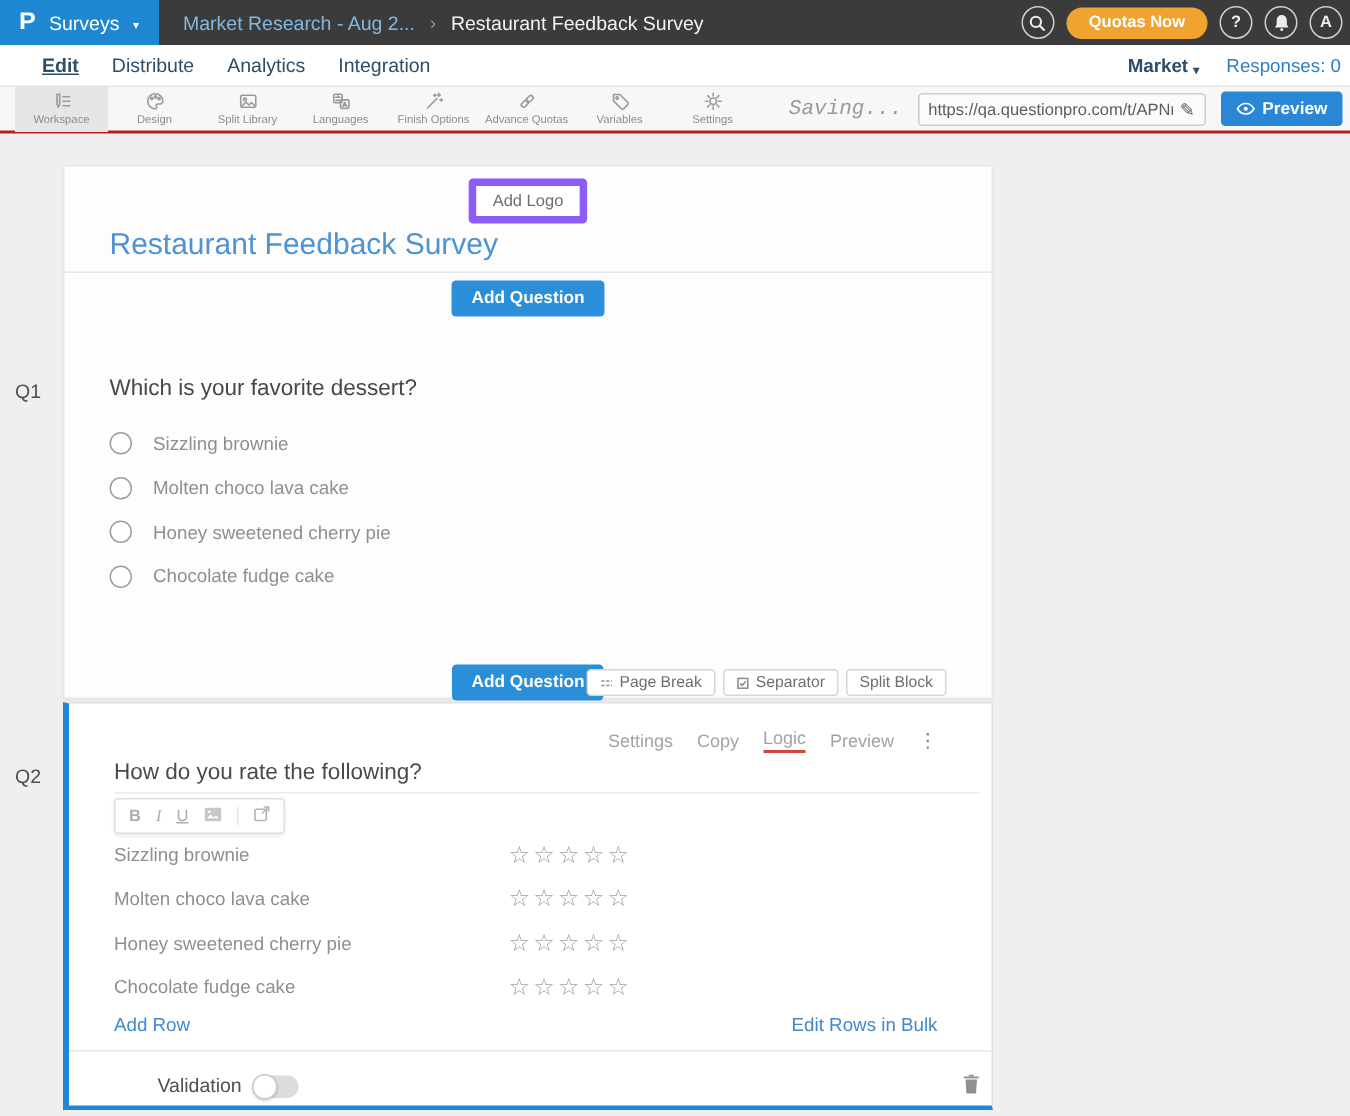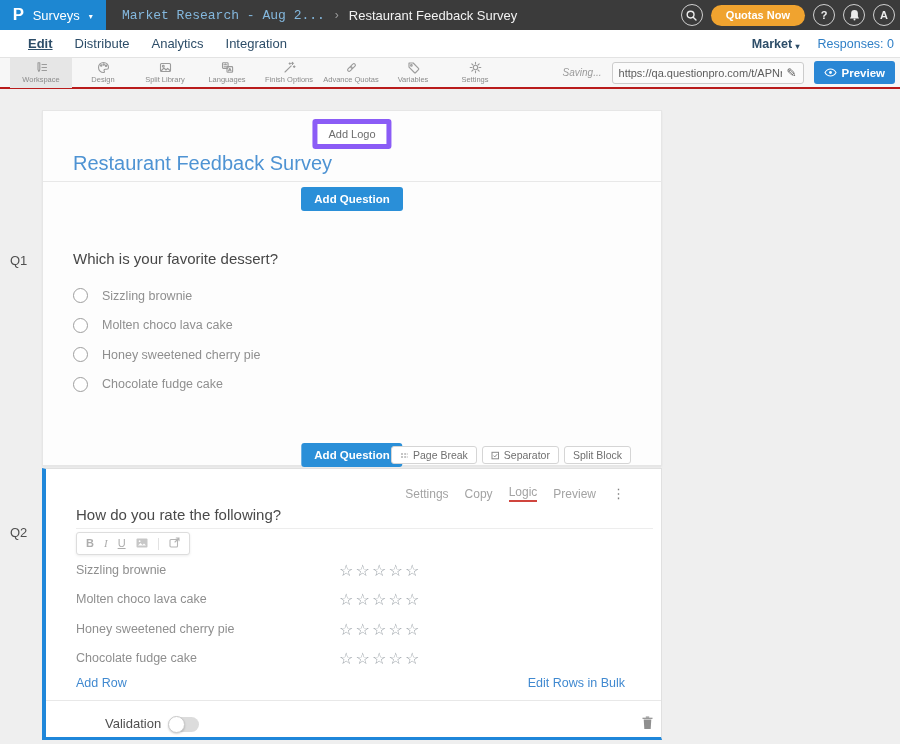--- a/index.html
+++ b/index.html
@@ -6,21 +6,21 @@
   html,body { width:900px; height:744px; overflow:hidden; }
   body { font-family:"Liberation Sans", sans-serif; background:#efefef; position:relative; }
 
   
   .topbar { position:absolute; top:0; left:0; width:900px; height:30px; background:#3b3b3b; display:flex; align-items:center; z-index:30; }
   .logo-block { width:106px; height:30px; background:#1d87d2; color:#fff; display:flex; align-items:center; padding-left:13px; gap:9px; cursor:pointer; }
   .logo-p { font-size:16px; font-weight:bold; transform:scaleX(1.05); }
   .surveys-lbl { font-size:13px; }
   .caret { font-size:8px; position:relative; top:1px; }
   .breadcrumb { display:flex; align-items:center; gap:10px; margin-left:16px; font-size:13px; }
-  .crumb-folder { color:#84b8de;font-family:Liberation Mono, monospace; }
+  .crumb-folder { color:#84b8de; }
   .crumb-sep { color:#9b9b9b; font-size:12px; }
   .crumb-survey { color:#f2f2f2; }
   .topbar-right { margin-left:auto; display:flex; align-items:center; gap:8px; padding-right:5px; }
   .circle-btn { width:22px; height:22px; border:1px solid #cfcfcf; border-radius:50%; color:#ececec; display:flex; align-items:center; justify-content:center; font-size:11px; font-weight:bold; cursor:pointer; flex:none; }
   .upgrade-btn { background:#f0a32f; color:#fff; font-size:11px; font-weight:bold; height:21px; padding:0 15px; border-radius:11px; border:none; display:flex; align-items:center; cursor:pointer; }
 
   
   .navbar { position:absolute; top:30px; left:0; width:900px; height:28px; background:#ffffff; border-bottom:1px solid #e3e3e3; display:flex; align-items:center; font-size:13px; z-index:29; }
   .nav-tabs { display:flex; gap:22px; margin-left:28px; }
   .nav-tab { color:#2d4d68; cursor:pointer; }
@@ -30,29 +30,29 @@
   .responses-lbl { color:#2f7fc6; font-size:12.5px; }
 
   
   .toolbar { position:absolute; top:58px; left:0; width:900px; height:31px; background:#f7f7f7; border-bottom:2px solid #b91c1c; display:flex; align-items:center; z-index:28; }
   .tool-items { display:flex; margin-left:10px; height:31px; }
   .tool-item { width:62px; height:31px; display:flex; flex-direction:column; align-items:center; justify-content:center; gap:1px; cursor:pointer; }
   .tool-item.active { background:#e6e6e6; }
   .tool-item svg { stroke:#9b9b9b; fill:none; stroke-width:1.1; stroke-linecap:round; stroke-linejoin:round; }
   .tool-label { font-size:7.5px; color:#8b8b8b; white-space:nowrap; }
   .toolbar-right { margin-left:auto; display:flex; align-items:center; gap:10px; padding-right:5px; }
-  .saving-lbl { font-style:italic; color:#9a9a9a; font-size:10px; }
+  .saving-lbl { font-style:italic; color:#9a9a9a; font-size:14px;font-family:Liberation Mono, monospace; }
   .url-wrap { width:192px; height:22px; border:1px solid #cccccc; border-radius:3px; background:#fbfbfb; display:flex; align-items:center; padding:0 6px; gap:4px; }
   .url-input { flex:1; border:none; background:transparent; font-size:11px; color:#5c5c5c; font-family:"Liberation Sans",sans-serif; outline:none; min-width:0; }
   .pencil-icon { color:#555; font-size:12px; cursor:pointer; flex:none; }
   .preview-btn { height:23px; background:#2a87d5; border:none; border-radius:3px; color:#fff; font-size:11.5px; font-weight:bold; padding:0 10px; display:flex; align-items:center; gap:5px; cursor:pointer; }
 
   
   .q-num { position:absolute; left:10px; font-size:13px; color:#4f4f4f; }
-  #q1num { top:253px; } #q2num { top:510px;margin-top:15px; }
+  #q1num { top:253px; } #q2num { top:510px; }
 
   
   .card1 { position:absolute; left:42px; top:110px; width:620px; height:356px; background:#fdfdfd; border:1px solid #e6e6e6; box-shadow:0 1px 2px rgba(0,0,0,0.05); }
   .add-logo-btn { position:absolute; top:8px; left:50%; transform:translateX(-50%); background:#fff; border:5px solid #8b5cf6; border-radius:3px; font-size:11px; color:#6d6d6d; padding:4px 11px; cursor:pointer; }
   .survey-title { position:absolute; top:41px; left:30px; font-size:20px; color:#4e93d3; cursor:text; }
   .divider1 { position:absolute; top:70px; left:0; width:100%; height:1px; background:#e8e8e8; }
   .add-q-btn { background:#2a8fd8; color:#fff; border:none; border-radius:3px; font-size:11.5px; font-weight:bold; padding:6px 13px; cursor:pointer; }
   .add-q-row-top { position:absolute; top:76px; left:0; width:100%; display:flex; justify-content:center; }
   .q1-question { position:absolute; top:139px; left:30px; font-size:15px; color:#474747; cursor:text; }
   .q1-options { position:absolute; top:170px; left:30px; }

